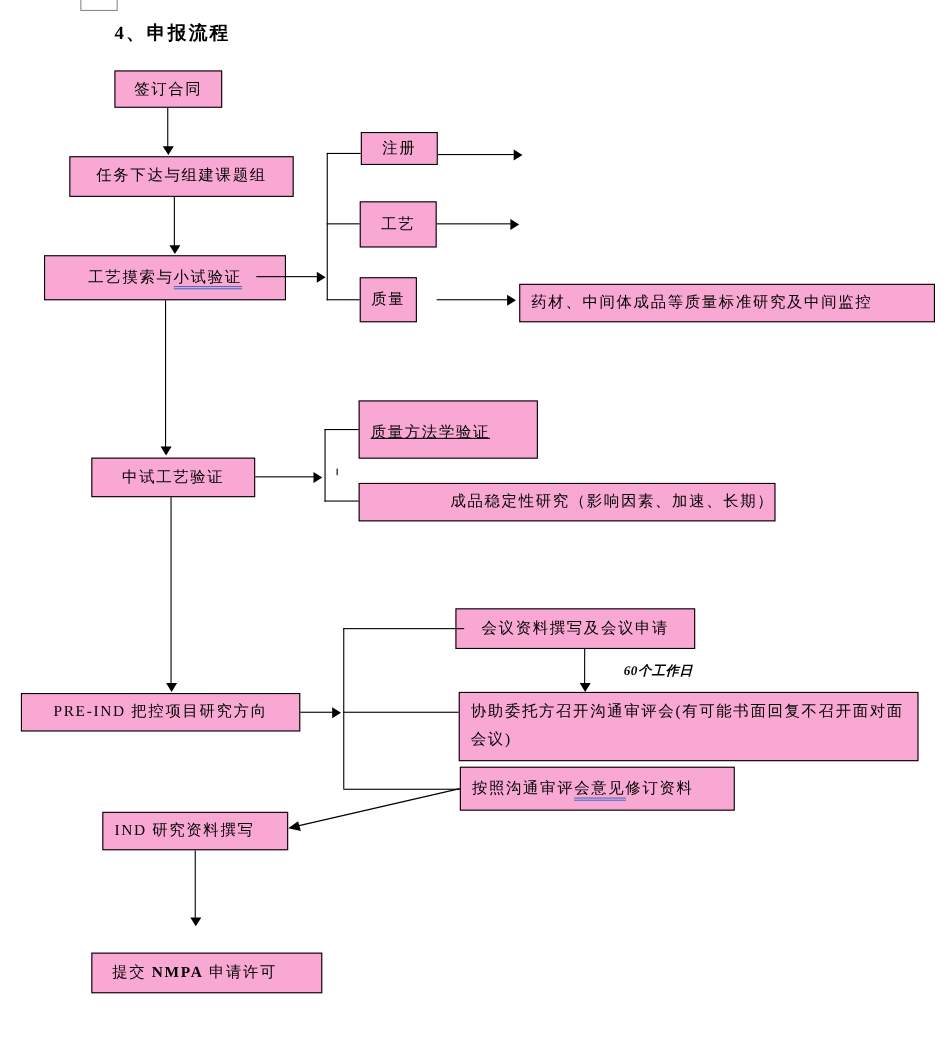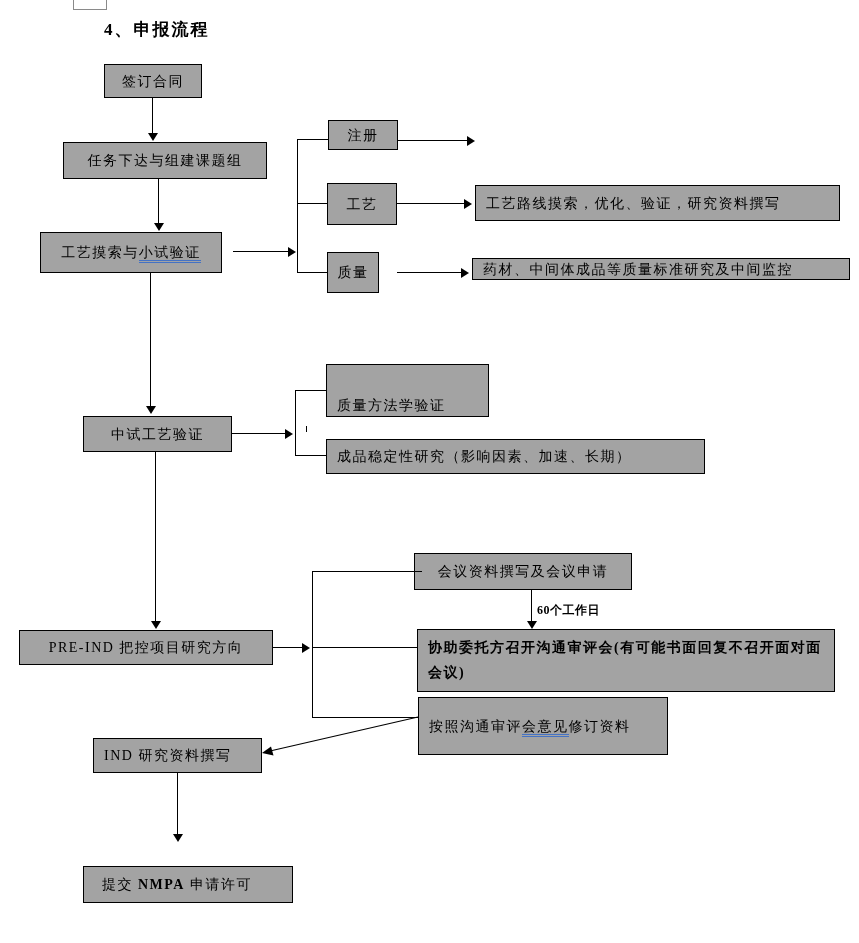--- a/index.html
+++ b/index.html
@@ -14,32 +14,32 @@
   }
   .title {
     position: absolute;
     font-size: 17px;
     font-weight: bold;
     letter-spacing: 2px;
   }
   .box {
     position: absolute;
     border: 1px solid #000;
-    background: #a3a3a3;
+    background: #f9a8d4;
     box-sizing: border-box;
     display: flex;
     align-items: center;
     font-size: 14px;
     letter-spacing: 1.5px;
     line-height: 1.5;
     white-space: nowrap;
   }
   .box.center { justify-content: center; }
   .box.padl { padding-left: 10px; }
-  .box.top-align { align-items: flex-end; padding-top: 5px; }
+  .box.top-align { align-items: center; padding-top: 5px; text-decoration: underline; }
   .box.wrap { white-space: normal; line-height: 1.75; }
   .hline, .vline { position: absolute; background: #000; }
   .hline { height: 1px; }
   .vline { width: 1px; }
   .arrow-down {
     position: absolute; width: 0; height: 0;
     border-left: 5px solid transparent;
     border-right: 5px solid transparent;
     border-top: 8px solid #000;
   }
@@ -78,21 +78,21 @@
   <div class="title" style="left:104px; top:18px;">4、申报流程</div>
 
   <div class="box center" style="left:104px; top:64px; width:98px; height:34px;">
     <span>签订合同</span>
   </div>
 
   <div class="box center" style="left:63px; top:142px; width:204px; height:37px;">
     <span>任务下达与组建课题组</span>
   </div>
 
-  <div class="box center" style="left:40px; top:232px; width:182px; height:41px;">
+  <div class="box center" style="left:40px; top:232px; width:220px; height:41px;">
     <span>
       <span>工艺摸索与</span><span class="blue-underline">小试验证</span>
     </span>
   </div>
 
   <div class="box center" style="left:83px; top:416px; width:149px; height:36px;">
     <span>中试工艺验证</span>
   </div>
 
   <div class="box center" style="left:19px; top:630px; width:254px; height:35px;">
@@ -112,45 +112,42 @@
   <div class="box center" style="left:328px; top:120px; width:70px; height:30px;">
     <span>注册</span>
   </div>
   <div class="box center" style="left:327px; top:183px; width:70px; height:42px;">
     <span>工艺</span>
   </div>
   <div class="box center" style="left:327px; top:252px; width:52px; height:41px;">
     <span>质量</span>
   </div>
 
-  <div class="box padl" style="left:475px; top:185px; width:365px; height:36px;">
-    <span>工艺路线摸索，优化、验证，研究资料撰写</span>
-  </div>
-  <div class="box padl" style="left:472px; top:258px; width:378px; height:22px;">
+  <div class="box padl" style="left:472px; top:258px; width:378px; height:35px;">
     <span>药材、中间体成品等质量标准研究及中间监控</span>
   </div>
 
   <div class="box padl top-align" style="left:326px; top:364px; width:163px; height:53px;">
     <span>质量方法学验证</span>
   </div>
-  <div class="box padl" style="left:326px; top:439px; width:379px; height:35px;">
+  <div class="box padl" style="left:326px; top:439px; width:379px; height:35px;justify-content:flex-end;">
     <span>成品稳定性研究（影响因素、加速、长期）</span>
   </div>
 
   <div class="box center" style="left:414px; top:553px; width:218px; height:37px;">
     <span>会议资料撰写及会议申请</span>
   </div>
 
-  <div class="duration" style="left:537px; top:602px;">60个工作日</div>
-
-  <div class="box padl wrap" style="left:417px; top:629px; width:418px; height:63px; align-items:center;font-weight:bold;">
+  <div class="duration" style="left:567px; top:602px;font-style:italic;">60个工作日</div>
+
+  <div class="box padl wrap" style="left:417px; top:629px; width:418px; height:63px; align-items:center;">
     <span>协助委托方召开沟通审评会(有可能书面回复不召开面对面会议)</span>
   </div>
 
-  <div class="box padl" style="left:418px; top:697px; width:250px; height:58px;">
+  <div class="box padl" style="left:418px; top:697px; width:250px; height:40px;">
     <span>
       <span>按照沟通审评</span><span class="blue-underline">会意见</span><span>修订资料</span>
     </span>
   </div>
 
   <div class="vline" style="left:152px; top:98px;  height:36px;"></div>
   <div class="arrow-down" style="left:148px; top:133px;"></div>
 
   <div class="vline" style="left:158px; top:179px; height:45px;"></div>
   <div class="arrow-down" style="left:154px; top:223px;"></div>

